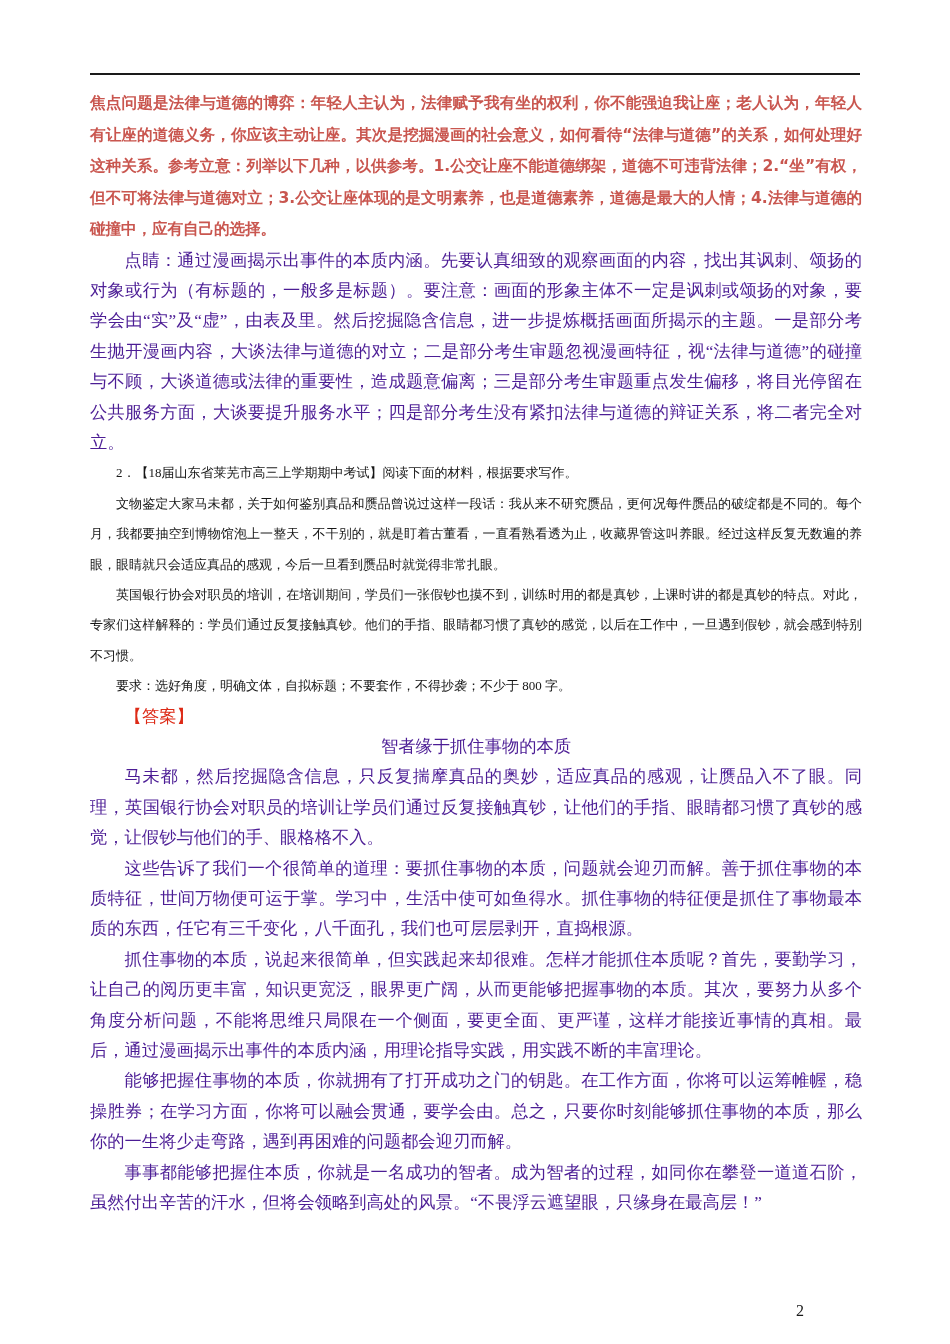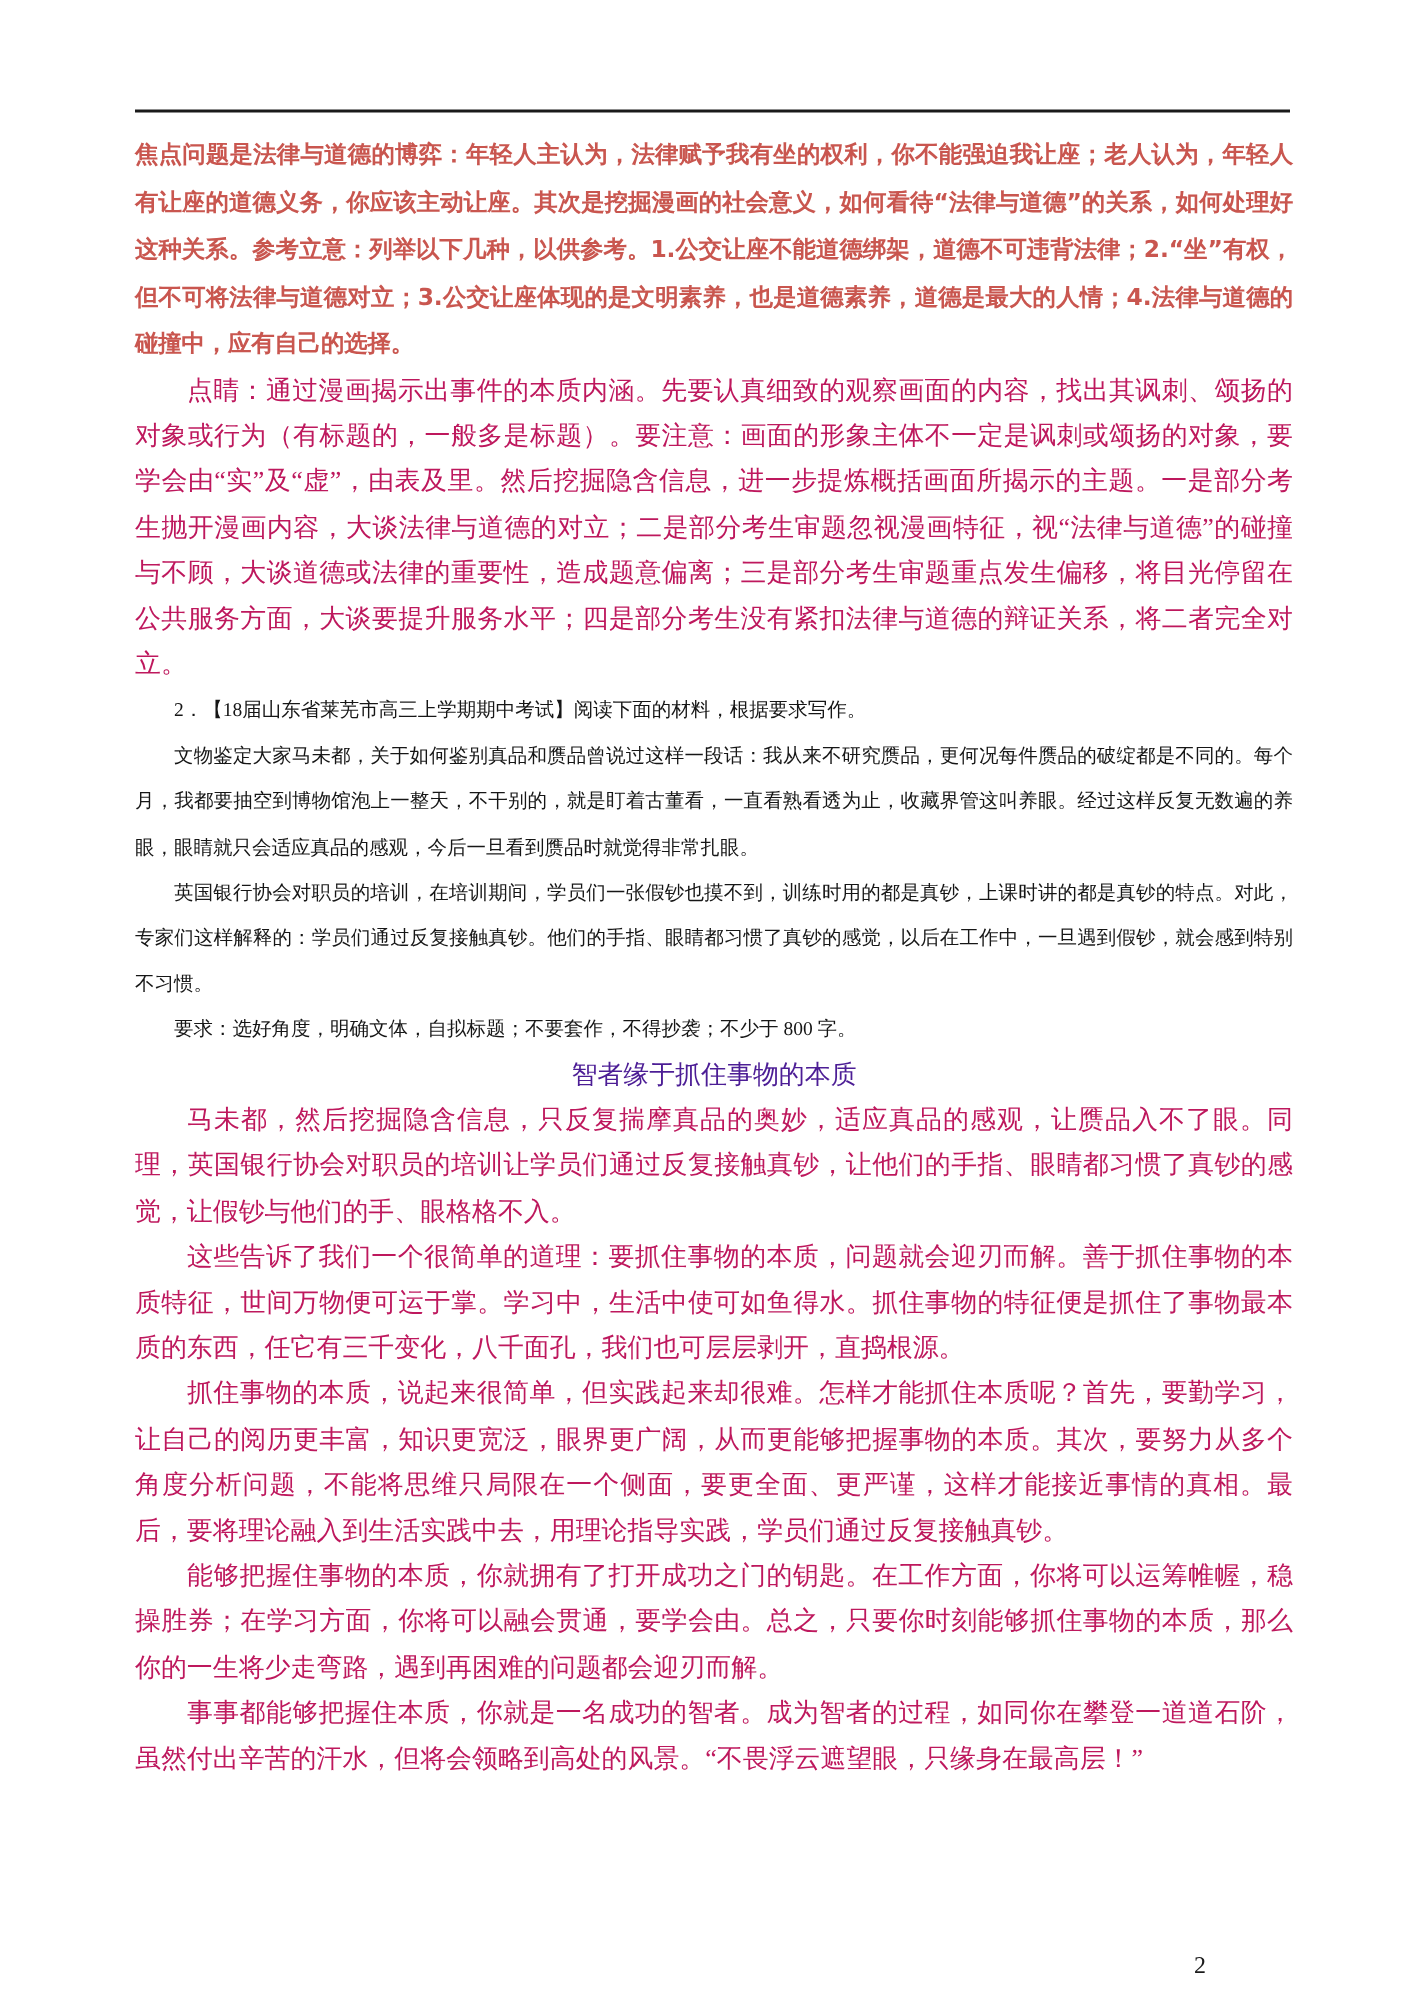--- a/index.html
+++ b/index.html
@@ -56,21 +56,21 @@
     line-height: 31.5px;
     color: #c9564f;
     letter-spacing: -0.1px;
   }
 
   
   .blk-red {
     font-family: "Liberation Serif", "DejaVu Serif", serif;
     font-size: 17.3px;
     line-height: 30.4px;
-    color: #be185d;
+    color: #4c1d95;
   }
   .blk-red.indent { text-indent: 2em; }
 
   
   .blk-black {
     font-family: "Liberation Serif", "DejaVu Serif", serif;
     font-size: 13px;
     line-height: 30.4px;
     color: #161616;
   }
@@ -115,29 +115,30 @@
     <p class="blk-red indent">点睛：通过漫画揭示出事件的本质内涵。先要认真细致的观察画面的内容，找出其讽刺、颂扬的对象或行为（有标题的，一般多是标题）。要注意：画面的形象主体不一定是讽刺或颂扬的对象，要学会由“实”及“虚”，由表及里。然后挖掘隐含信息，进一步提炼概括画面所揭示的主题。一是部分考生抛开漫画内容，大谈法律与道德的对立；二是部分考生审题忽视漫画特征，视“法律与道德”的碰撞与不顾，大谈道德或法律的重要性，造成题意偏离；三是部分考生审题重点发生偏移，将目光停留在公共服务方面，大谈要提升服务水平；四是部分考生没有紧扣法律与道德的辩证关系，将二者完全对立。</p>
 
     <p class="blk-black indent">2．【18届山东省莱芜市高三上学期期中考试】阅读下面的材料，根据要求写作。</p>
 
     <p class="blk-black indent">文物鉴定大家马未都，关于如何鉴别真品和赝品曾说过这样一段话：我从来不研究赝品，更何况每件赝品的破绽都是不同的。每个月，我都要抽空到博物馆泡上一整天，不干别的，就是盯着古董看，一直看熟看透为止，收藏界管这叫养眼。经过这样反复无数遍的养眼，眼睛就只会适应真品的感观，今后一旦看到赝品时就觉得非常扎眼。</p>
 
     <p class="blk-black indent">英国银行协会对职员的培训，在培训期间，学员们一张假钞也摸不到，训练时用的都是真钞，上课时讲的都是真钞的特点。对此，专家们这样解释的：学员们通过反复接触真钞。他们的手指、眼睛都习惯了真钞的感觉，以后在工作中，一旦遇到假钞，就会感到特别不习惯。</p>
 
     <p class="blk-black indent">要求：选好角度，明确文体，自拟标题；不要套作，不得抄袭；不少于 800 字。</p>
 
+    <p class="blk-bright-an">【答案】</p>
 
     <p class="essay-title">智者缘于抓住事物的本质</p>
 
     <p class="blk-red indent">马未都，然后挖掘隐含信息，只反复揣摩真品的奥妙，适应真品的感观，让赝品入不了眼。同理，英国银行协会对职员的培训让学员们通过反复接触真钞，让他们的手指、眼睛都习惯了真钞的感觉，让假钞与他们的手、眼格格不入。</p>
 
     <p class="blk-red indent">这些告诉了我们一个很简单的道理：要抓住事物的本质，问题就会迎刃而解。善于抓住事物的本质特征，世间万物便可运于掌。学习中，生活中使可如鱼得水。抓住事物的特征便是抓住了事物最本质的东西，任它有三千变化，八千面孔，我们也可层层剥开，直捣根源。</p>
 
 
-    <p class="blk-red indent">抓住事物的本质，说起来很简单，但实践起来却很难。怎样才能抓住本质呢？首先，要勤学习，让自己的阅历更丰富，知识更宽泛，眼界更广阔，从而更能够把握事物的本质。其次，要努力从多个角度分析问题，不能将思维只局限在一个侧面，要更全面、更严谨，这样才能接近事情的真相。最后，要将理论融入到生活实践中去，用理论指导实践，学员们通过反复接触真钞。</p>
+    <p class="blk-red indent">抓住事物的本质，说起来很简单，但实践起来却很难。怎样才能抓住本质呢？首先，要勤学习，让自己的阅历更丰富，知识更宽泛，眼界更广阔，从而更能够把握事物的本质。其次，要努力从多个角度分析问题，不能将思维只局限在一个侧面，要更全面、更严谨，这样才能接近事情的真相。最后，通过漫画揭示出事件的本质内涵，用理论指导实践，用实践不断的丰富理论。</p>
 
     <p class="blk-red indent">能够把握住事物的本质，你就拥有了打开成功之门的钥匙。在工作方面，你将可以运筹帷幄，稳操胜券；在学习方面，你将可以融会贯通，要学会由。总之，只要你时刻能够抓住事物的本质，那么你的一生将少走弯路，遇到再困难的问题都会迎刃而解。</p>
 
     <p class="blk-red indent">事事都能够把握住本质，你就是一名成功的智者。成为智者的过程，如同你在攀登一道道石阶，虽然付出辛苦的汗水，但将会领略到高处的风景。“不畏浮云遮望眼，只缘身在最高层！”</p>
 
   </div>
 
   <div class="page-number">2</div>
 
 </div>

